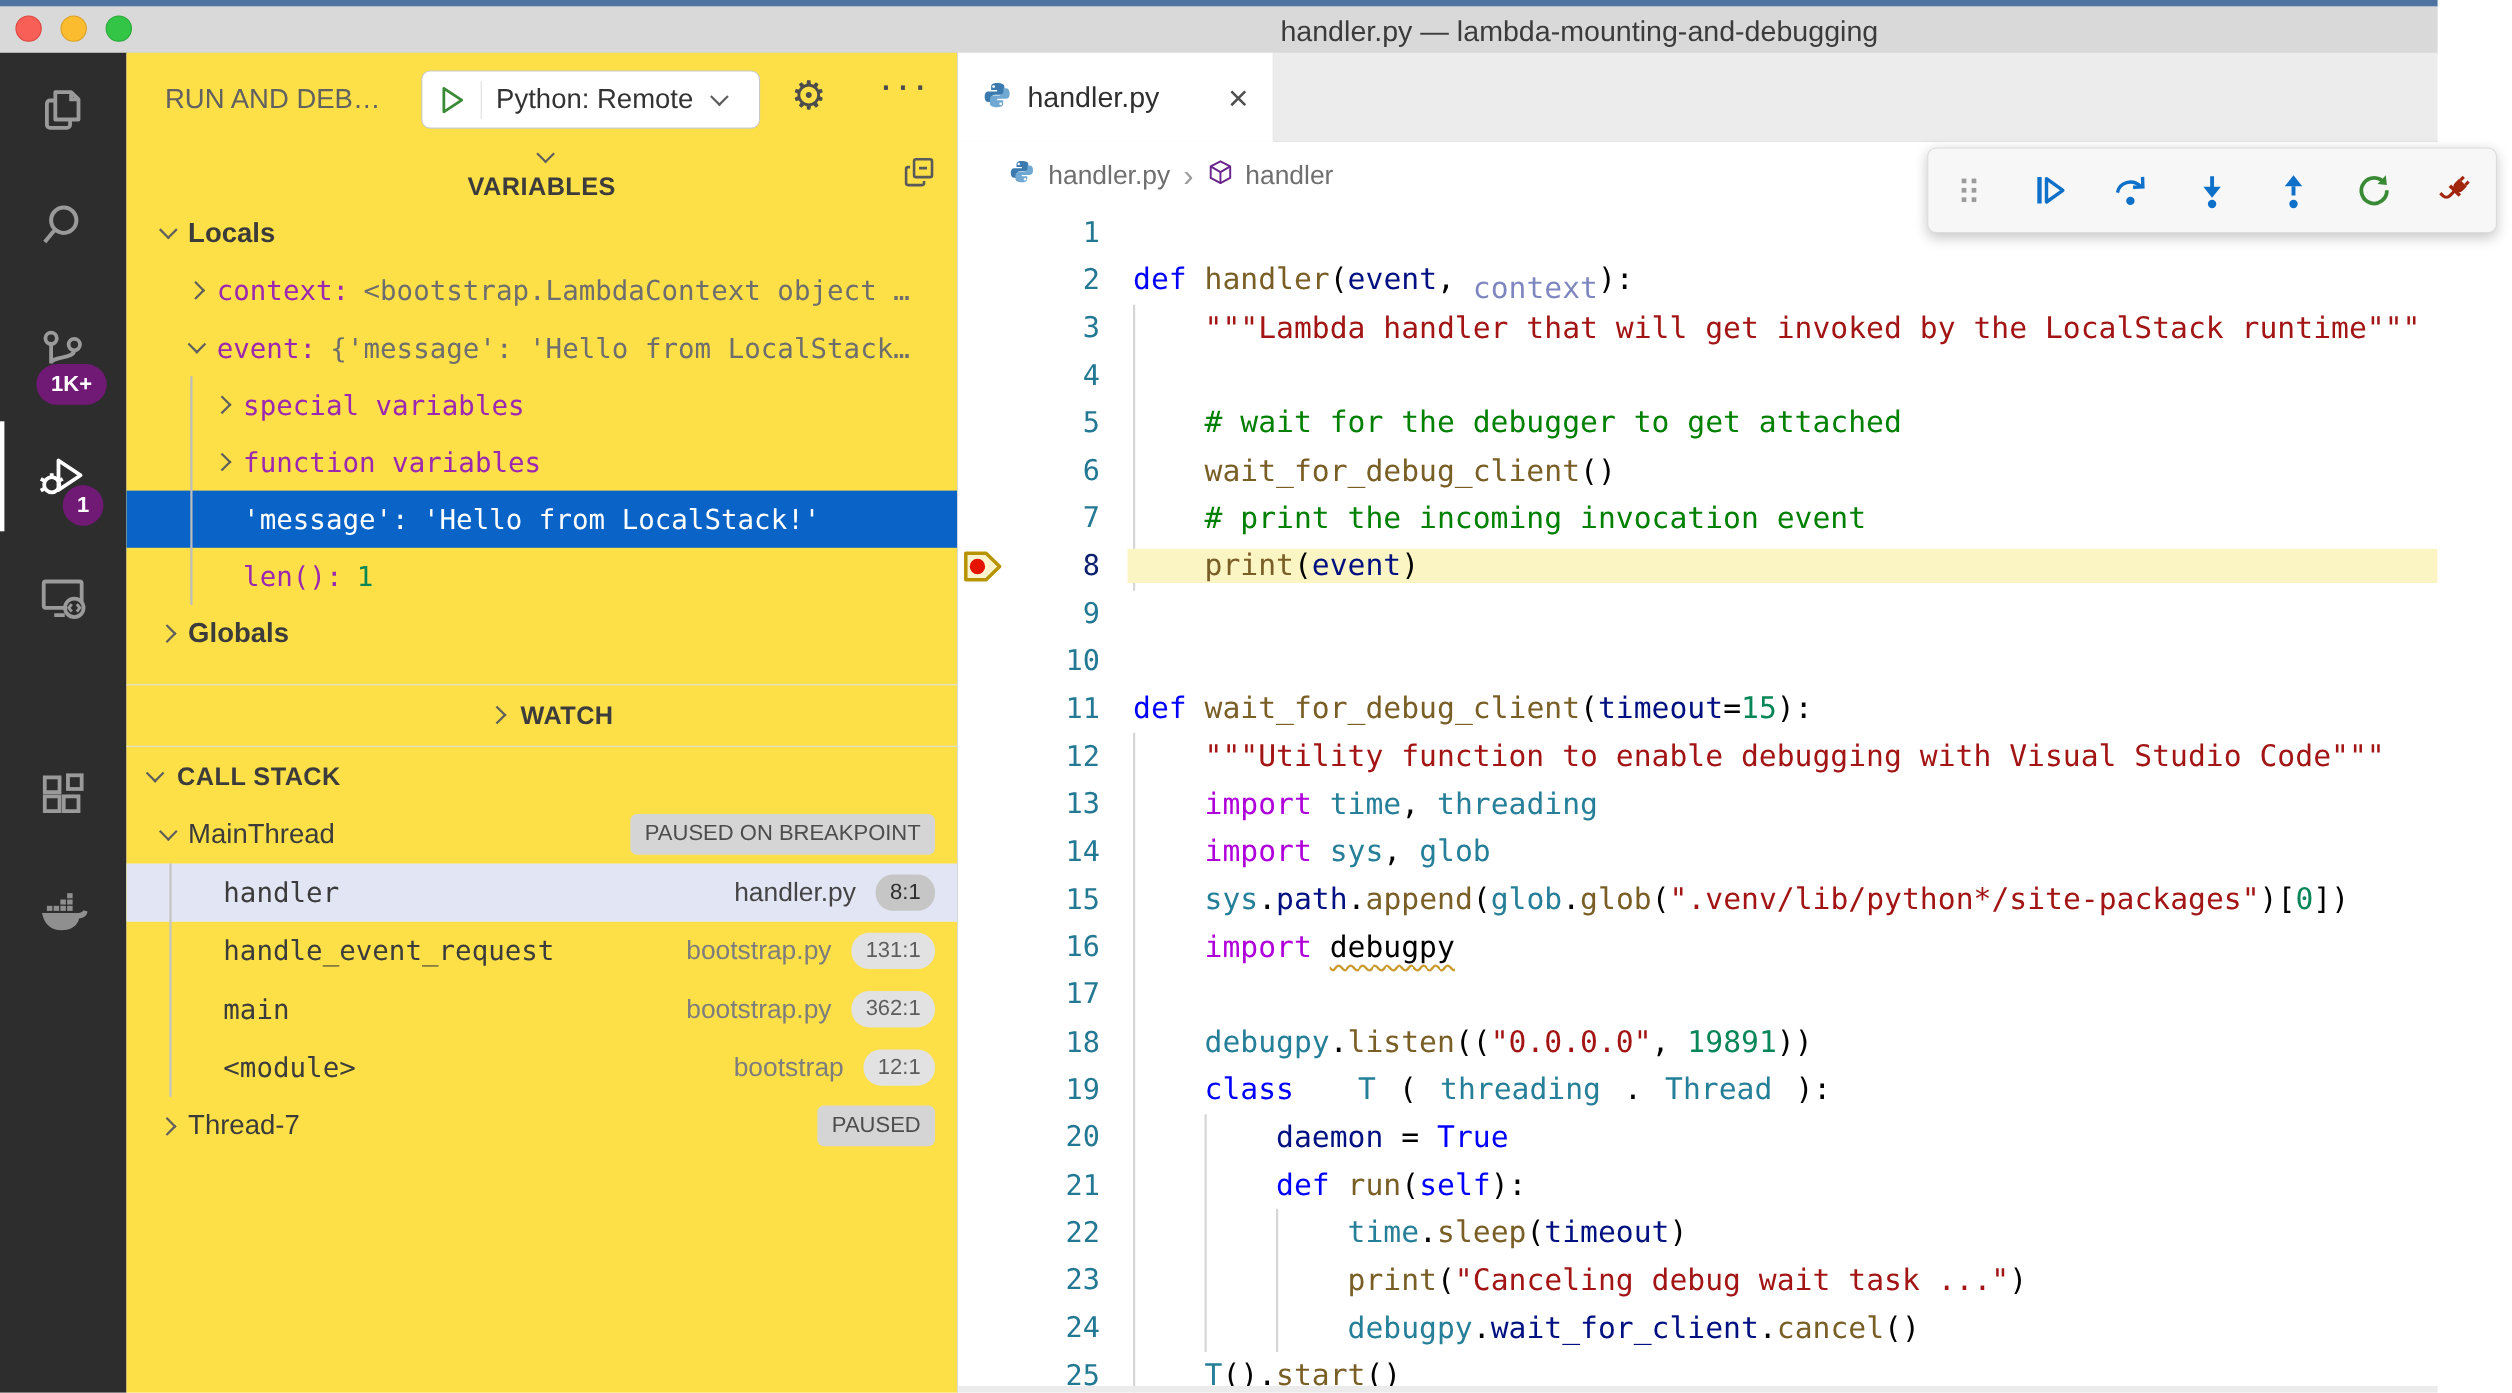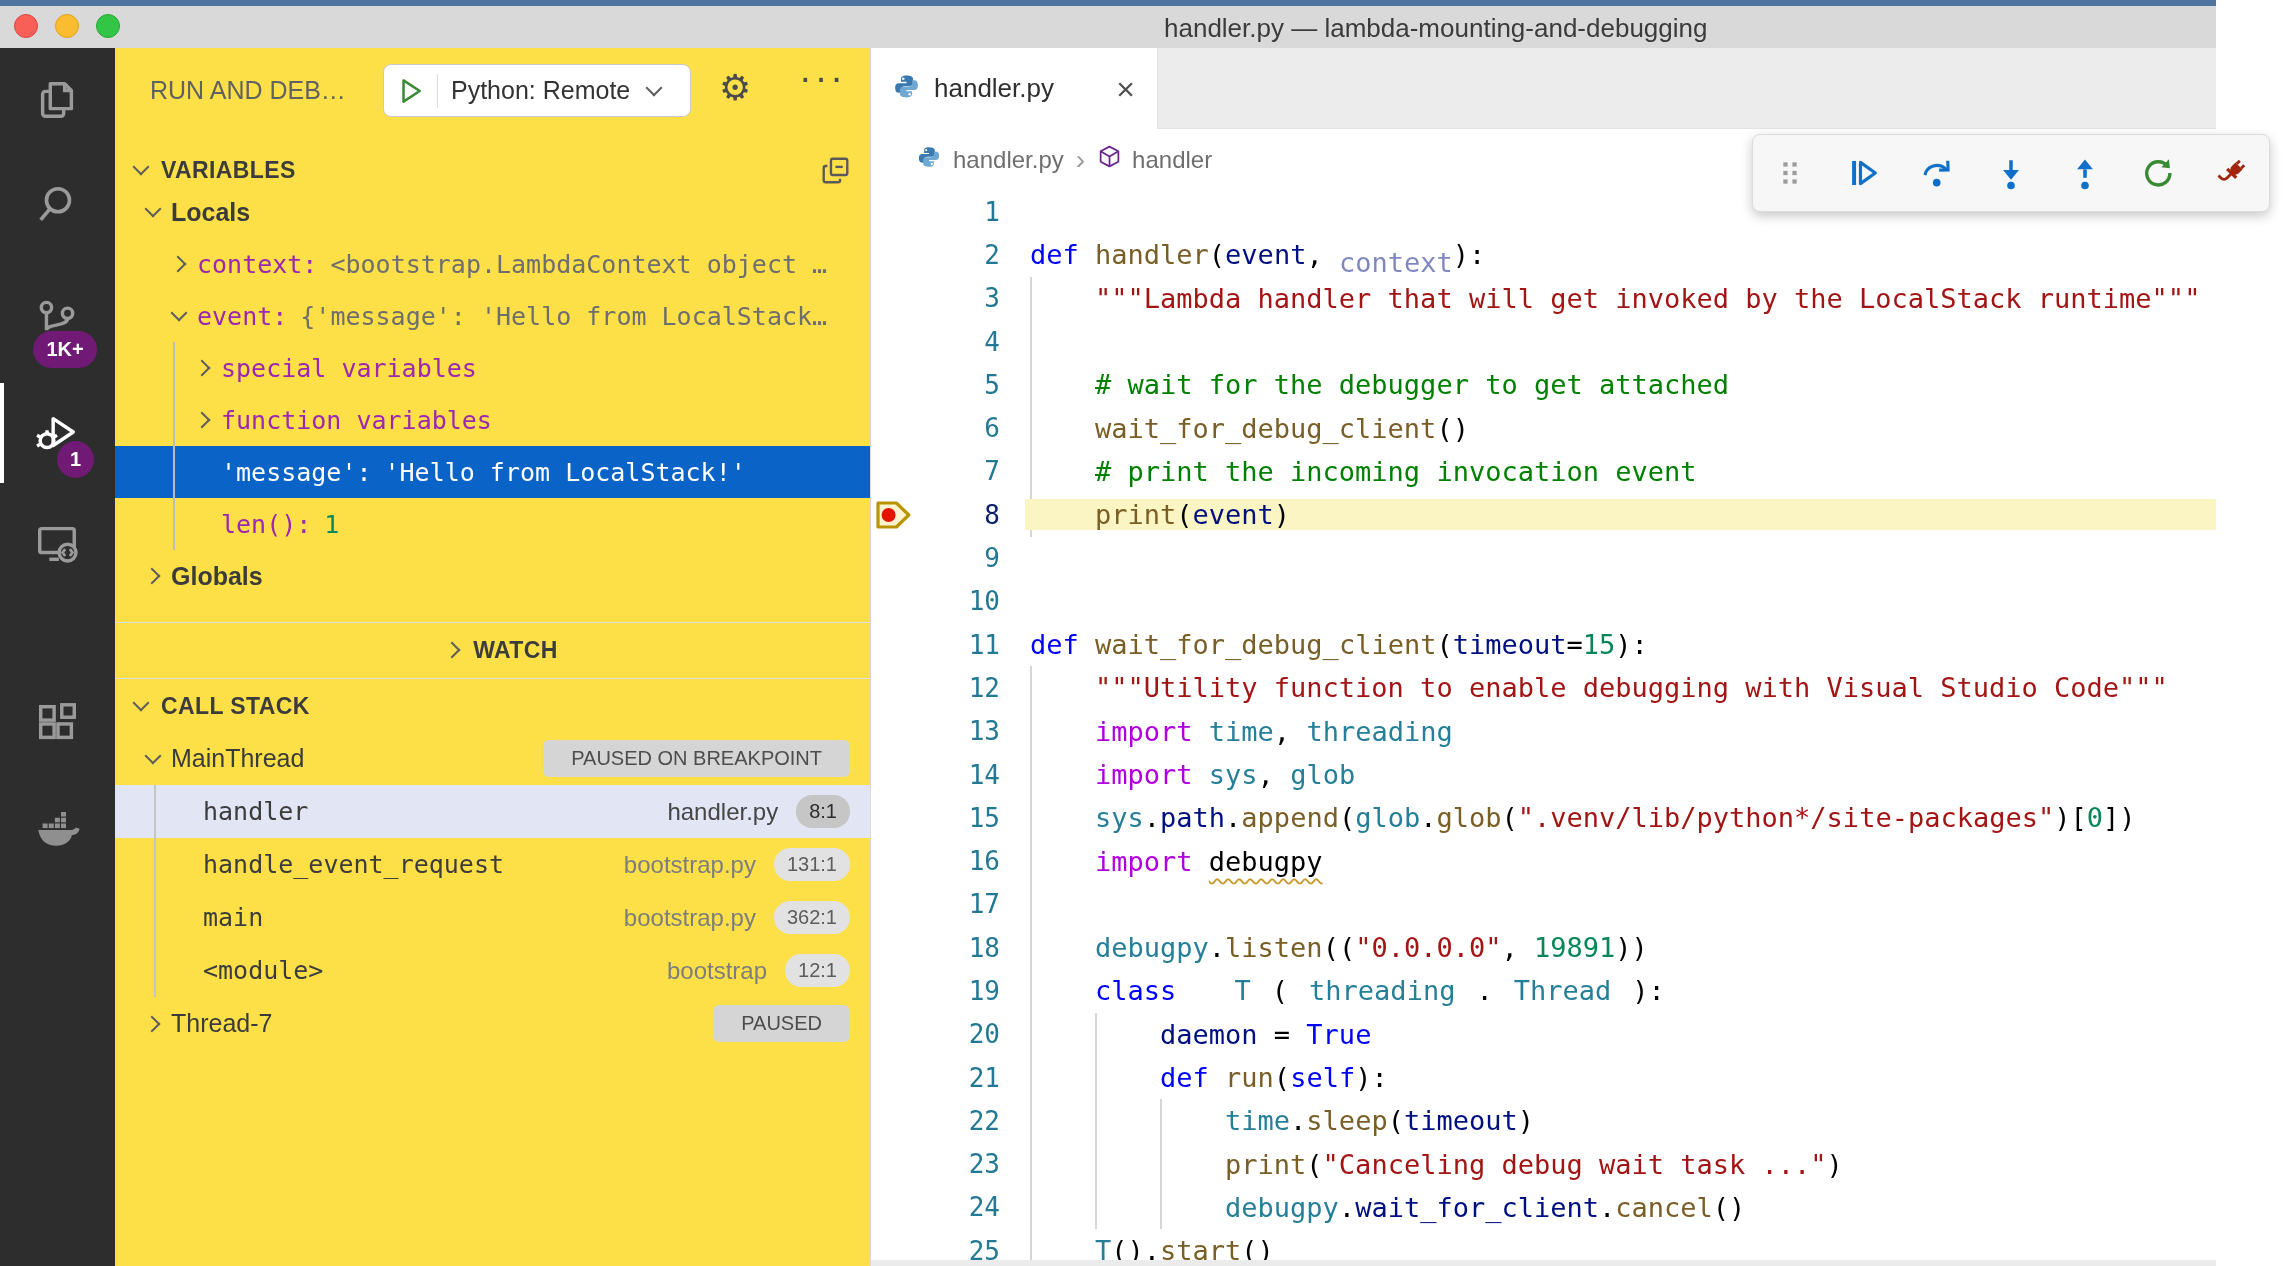--- a/index.html
+++ b/index.html
@@ -27,21 +27,21 @@
   .sidebar{position:absolute;left:115px;top:48px;width:756px;bottom:0;background:#fde047;border-right:1px solid #d8d8d8;box-sizing:border-box;}
   .runlabel{position:absolute;left:35px;top:28px;font-size:25px;color:#616161;white-space:nowrap;}
   .launchsel{position:absolute;left:268px;top:16px;width:308px;height:53px;background:#fff;border:1px solid #c9c9c9;border-radius:8px;display:flex;align-items:center;box-sizing:border-box;cursor:pointer;}
   .launchsel .vsep{width:1px;height:34px;background:#dcdcdc;margin:0 13px 0 11px;}
   .launchsel .lbl{font-size:25px;color:#333;}
   .gearbtn{position:absolute;left:598px;top:18px;border:none;background:none;font-family:"DejaVu Sans",sans-serif;font-size:36px;color:#4c4c4c;cursor:pointer;}
   .morebtn{position:absolute;left:678px;top:8px;border:none;background:none;font-size:38px;color:#4c4c4c;letter-spacing:3px;cursor:pointer;}
 
   .sechdr{position:absolute;left:0;right:0;height:52px;display:flex;align-items:center;cursor:pointer;}
   .sectitle{font-weight:bold;font-size:23px;color:#3c3c3c;letter-spacing:.4px;}
-  .hdr-vars{top:96px;} .hdr-watch{top:576px;justify-content:center;} .hdr-stack{top:632px;}
+  .hdr-vars{top:82px;flex-direction:column;} .hdr-watch{top:576px;justify-content:center;} .hdr-stack{top:632px;}
   .collapseicon{position:absolute;right:20px;top:12px;}
   .sdiv{position:absolute;left:0;right:0;height:1px;background:#e0e0e0;}
 
   .chev{width:26px;height:26px;display:inline-block;position:relative;flex:none;}
   .chev::before{content:"";position:absolute;width:10px;height:10px;border-right:2.4px solid #5f5f5f;border-bottom:2.4px solid #5f5f5f;}
   .cdown::before{left:6px;top:4px;transform:rotate(45deg);}
   .cright::before{left:5px;top:7px;transform:rotate(-45deg);}
   .hdrchev{margin-left:14px;margin-right:6px;}
 
   #varrows{position:absolute;top:138px;left:0;right:0;}
@@ -59,21 +59,21 @@
   #stackrows{position:absolute;top:684px;left:0;right:0;}
   .srow{height:53px;display:flex;align-items:center;padding-right:20px;box-sizing:border-box;cursor:pointer;}
   .srow.sel{background:#e2e5f4;}
   .threadlbl{font-size:25px;color:#3b3b3b;margin-left:4px;}
   .framelbl{font-family:"DejaVu Sans Mono",monospace;font-size:25px;color:#3c3c3c;margin-left:88px;}
   .spacer{flex:1;}
   .filelbl{font-size:24px;color:#7d7d7d;margin-right:18px;}
   .srow.sel .filelbl{color:#454545;}
   .pospill{font-size:20px;color:#5d5d5d;background:#e2e2e2;border-radius:16px;padding:5px 13px;}
   .pospill.dark{background:#c6c6c6;color:#2d2d2d;}
-  .threadpill{font-size:20px;color:#4d4d4d;background:#d5d5d5;border-radius:6px;padding:7px 28px;}
+  .threadpill{font-size:20px;color:#4d4d4d;background:#d5d5d5;border-radius:6px;padding:7px 13px;}
   .sguide{position:absolute;left:39px;top:737px;width:2px;height:212px;background:#c4c4c4;}
   .tchev{margin-left:26px;}
 
   
   .editor{position:absolute;left:871px;top:48px;right:0;bottom:0;background:#fff;}
   .tabbar{position:absolute;left:0;right:0;top:0;height:81px;background:#ececec;border-bottom:1px solid #e3e3e3;box-sizing:border-box;}
   .tab{position:absolute;left:0;top:0;width:287px;height:81px;background:#fff;border-right:1px solid #e3e3e3;display:flex;align-items:center;box-sizing:border-box;cursor:pointer;}
   .tab .pyicon{margin-left:22px;flex:none;}
   .tablbl{font-size:26px;color:#2f2f2f;margin-left:14px;}
   .tabclose{margin-left:auto;margin-right:16px;font-size:32px;color:#4f4f4f;background:none;border:none;line-height:1;cursor:pointer;}

